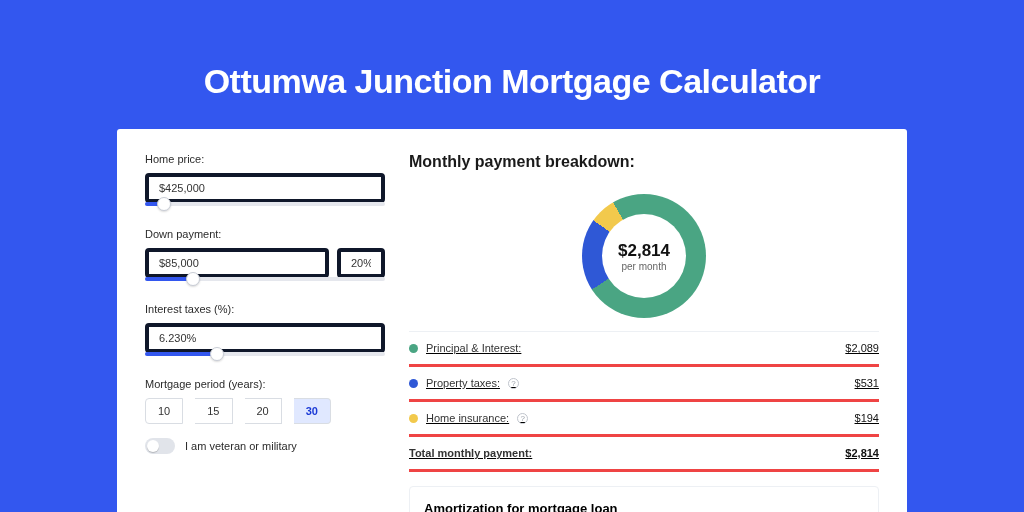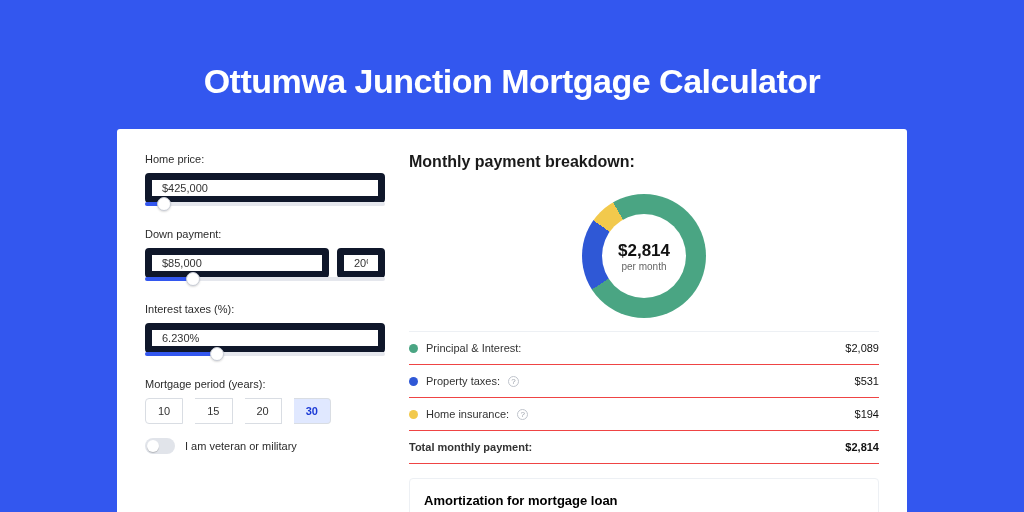--- a/index.html
+++ b/index.html
@@ -28,21 +28,21 @@
     padding: 24px 28px 0 28px;
     display: flex;
     gap: 24px;
   }
   .col-left { width: 240px; flex-shrink: 0; }
   .col-right { flex: 1; }
 
   .field-label { font-size: 11px; color: #2b2b2b; margin-bottom: 8px; }
   .input {
     width: 100%;
-    border: 7px solid #0f172a;
+    border: 4px solid #0f172a;
     border-radius: 4px;
     height: 30px;
     padding: 0 10px;
     font-size: 11px;
     color: #333;
     background: #fff;
   }
   .row-dp { display: flex; gap: 8px; }
   .row-dp .input:first-child { flex: 1; }
   .row-dp .input:last-child { width: 48px; }
@@ -87,21 +87,21 @@
   .donut::after {
     content: ""; position: absolute; inset: 20px; background: #fff; border-radius: 50%;
   }
   .donut-center { position: absolute; inset: 0; display: flex; flex-direction: column; align-items: center; justify-content: center; }
   .donut-val { font-size: 17px; font-weight: 700; color: #111; }
   .donut-sub { font-size: 10px; color: #666; }
 
   .legend { border-top: 1px solid #edf0f4; }
   .legend-row {
     display: flex; align-items: flex-start; justify-content: space-between;
-    padding: 10px 0; border-bottom: 1px solid #ef4444; font-size: 11px;
+    padding: 10px 0; border-bottom: 3px solid #ef4444; font-size: 11px; text-decoration: underline;
   }
   .legend-left { display: flex; align-items: center; gap: 8px; color: #333; }
   .dot { width: 9px; height: 9px; border-radius: 50%; display: inline-block; }
   .info {
     width: 11px; height: 11px; border: 1px solid #bfc4cc; border-radius: 50%;
     font-size: 8px; color: #9aa0aa; display: inline-flex; align-items: center; justify-content: center;
   }
   .legend-val { color: #111; }
   .legend-row.total .legend-left, .legend-row.total .legend-val { font-weight: 700; }
 

